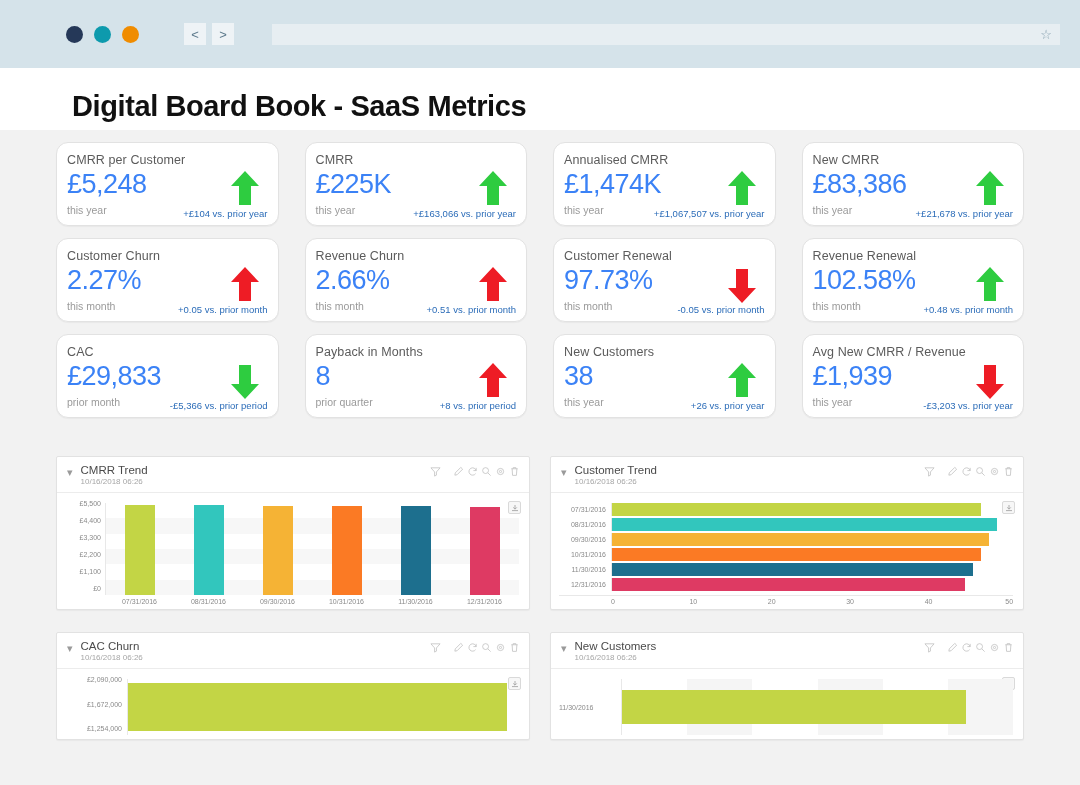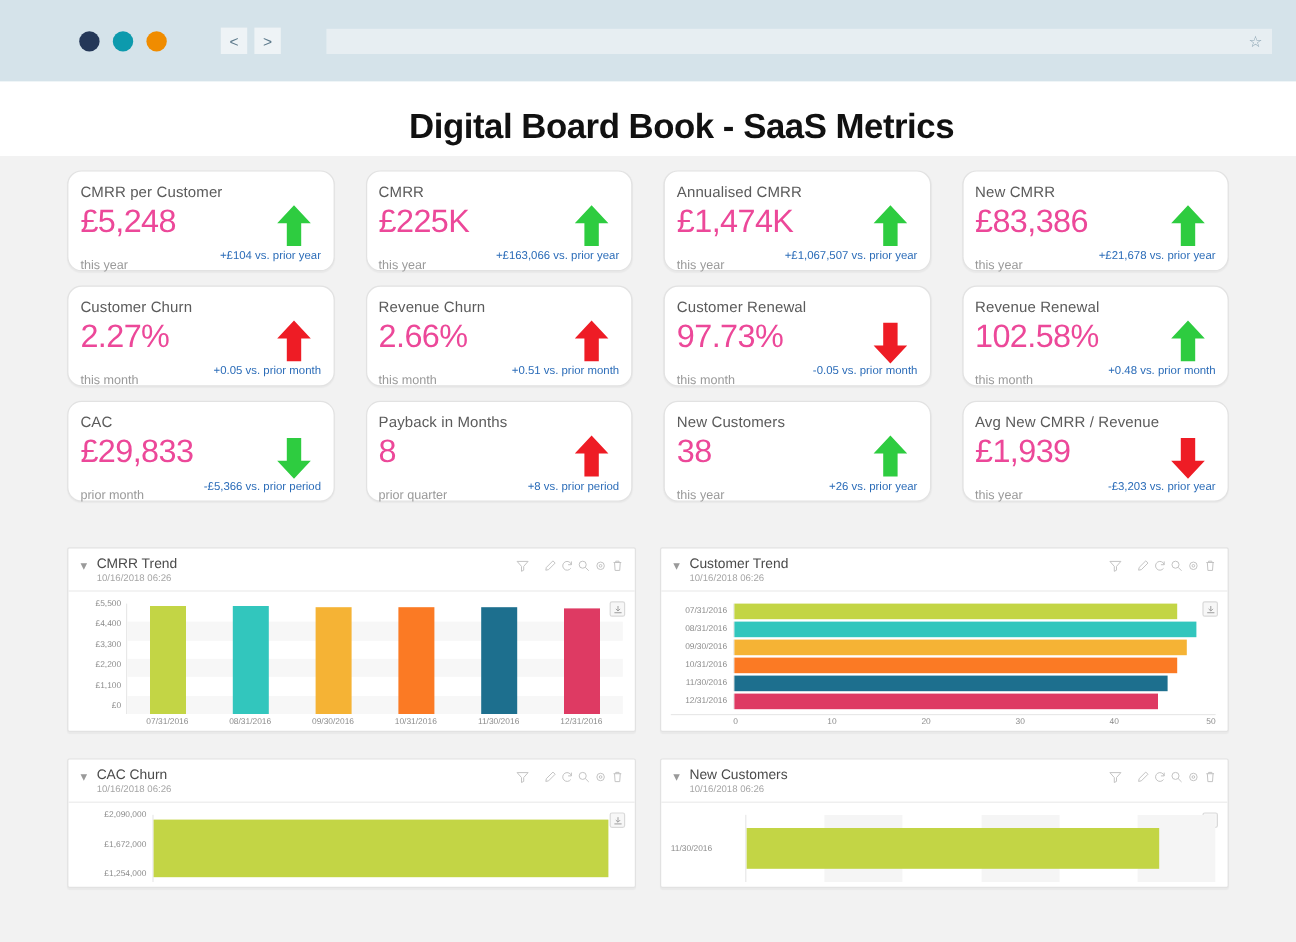--- a/index.html
+++ b/index.html
@@ -42,23 +42,22 @@
     display: flex;
     align-items: center;
     justify-content: flex-end;
     padding-right: 8px;
   }
   .star-icon { color: #8aa3b2; font-size: 13px; line-height: 1; }
 
   
   .title-area {
     background: #fff;
-    padding: 22px 0 20px 56px;
+    padding: 22px 0 20px 72px;
     height: 62px;
-    text-align: center;
   }
   .page-title {
     font-size: 29px;
     font-weight: bold;
     color: #111111;
     letter-spacing: -0.4px;
   }
 
   
   .page-body {
@@ -84,30 +83,30 @@
     position: relative;
     box-shadow: 0 1px 1px rgba(0,0,0,0.04);
   }
   .kpi-label {
     font-size: 12.5px;
     color: #5b5b5b;
     letter-spacing: 0.1px;
   }
   .kpi-value {
     font-size: 27px;
-    color: #ec4899;
+    color: #3b82f6;
     font-weight: 400;
     line-height: 1.15;
     margin-top: 2px;
     letter-spacing: -0.5px;
   }
   .kpi-period {
     font-size: 10.5px;
     color: #9a9a9a;
-    margin-top: 15px;
+    margin-top: 4px;
   }
   .kpi-delta {
     position: absolute;
     right: 10px;
     bottom: 6px;
     font-size: 9.5px;
     color: #2b6cb8;
     white-space: nowrap;
   }
   .kpi-arrow {

